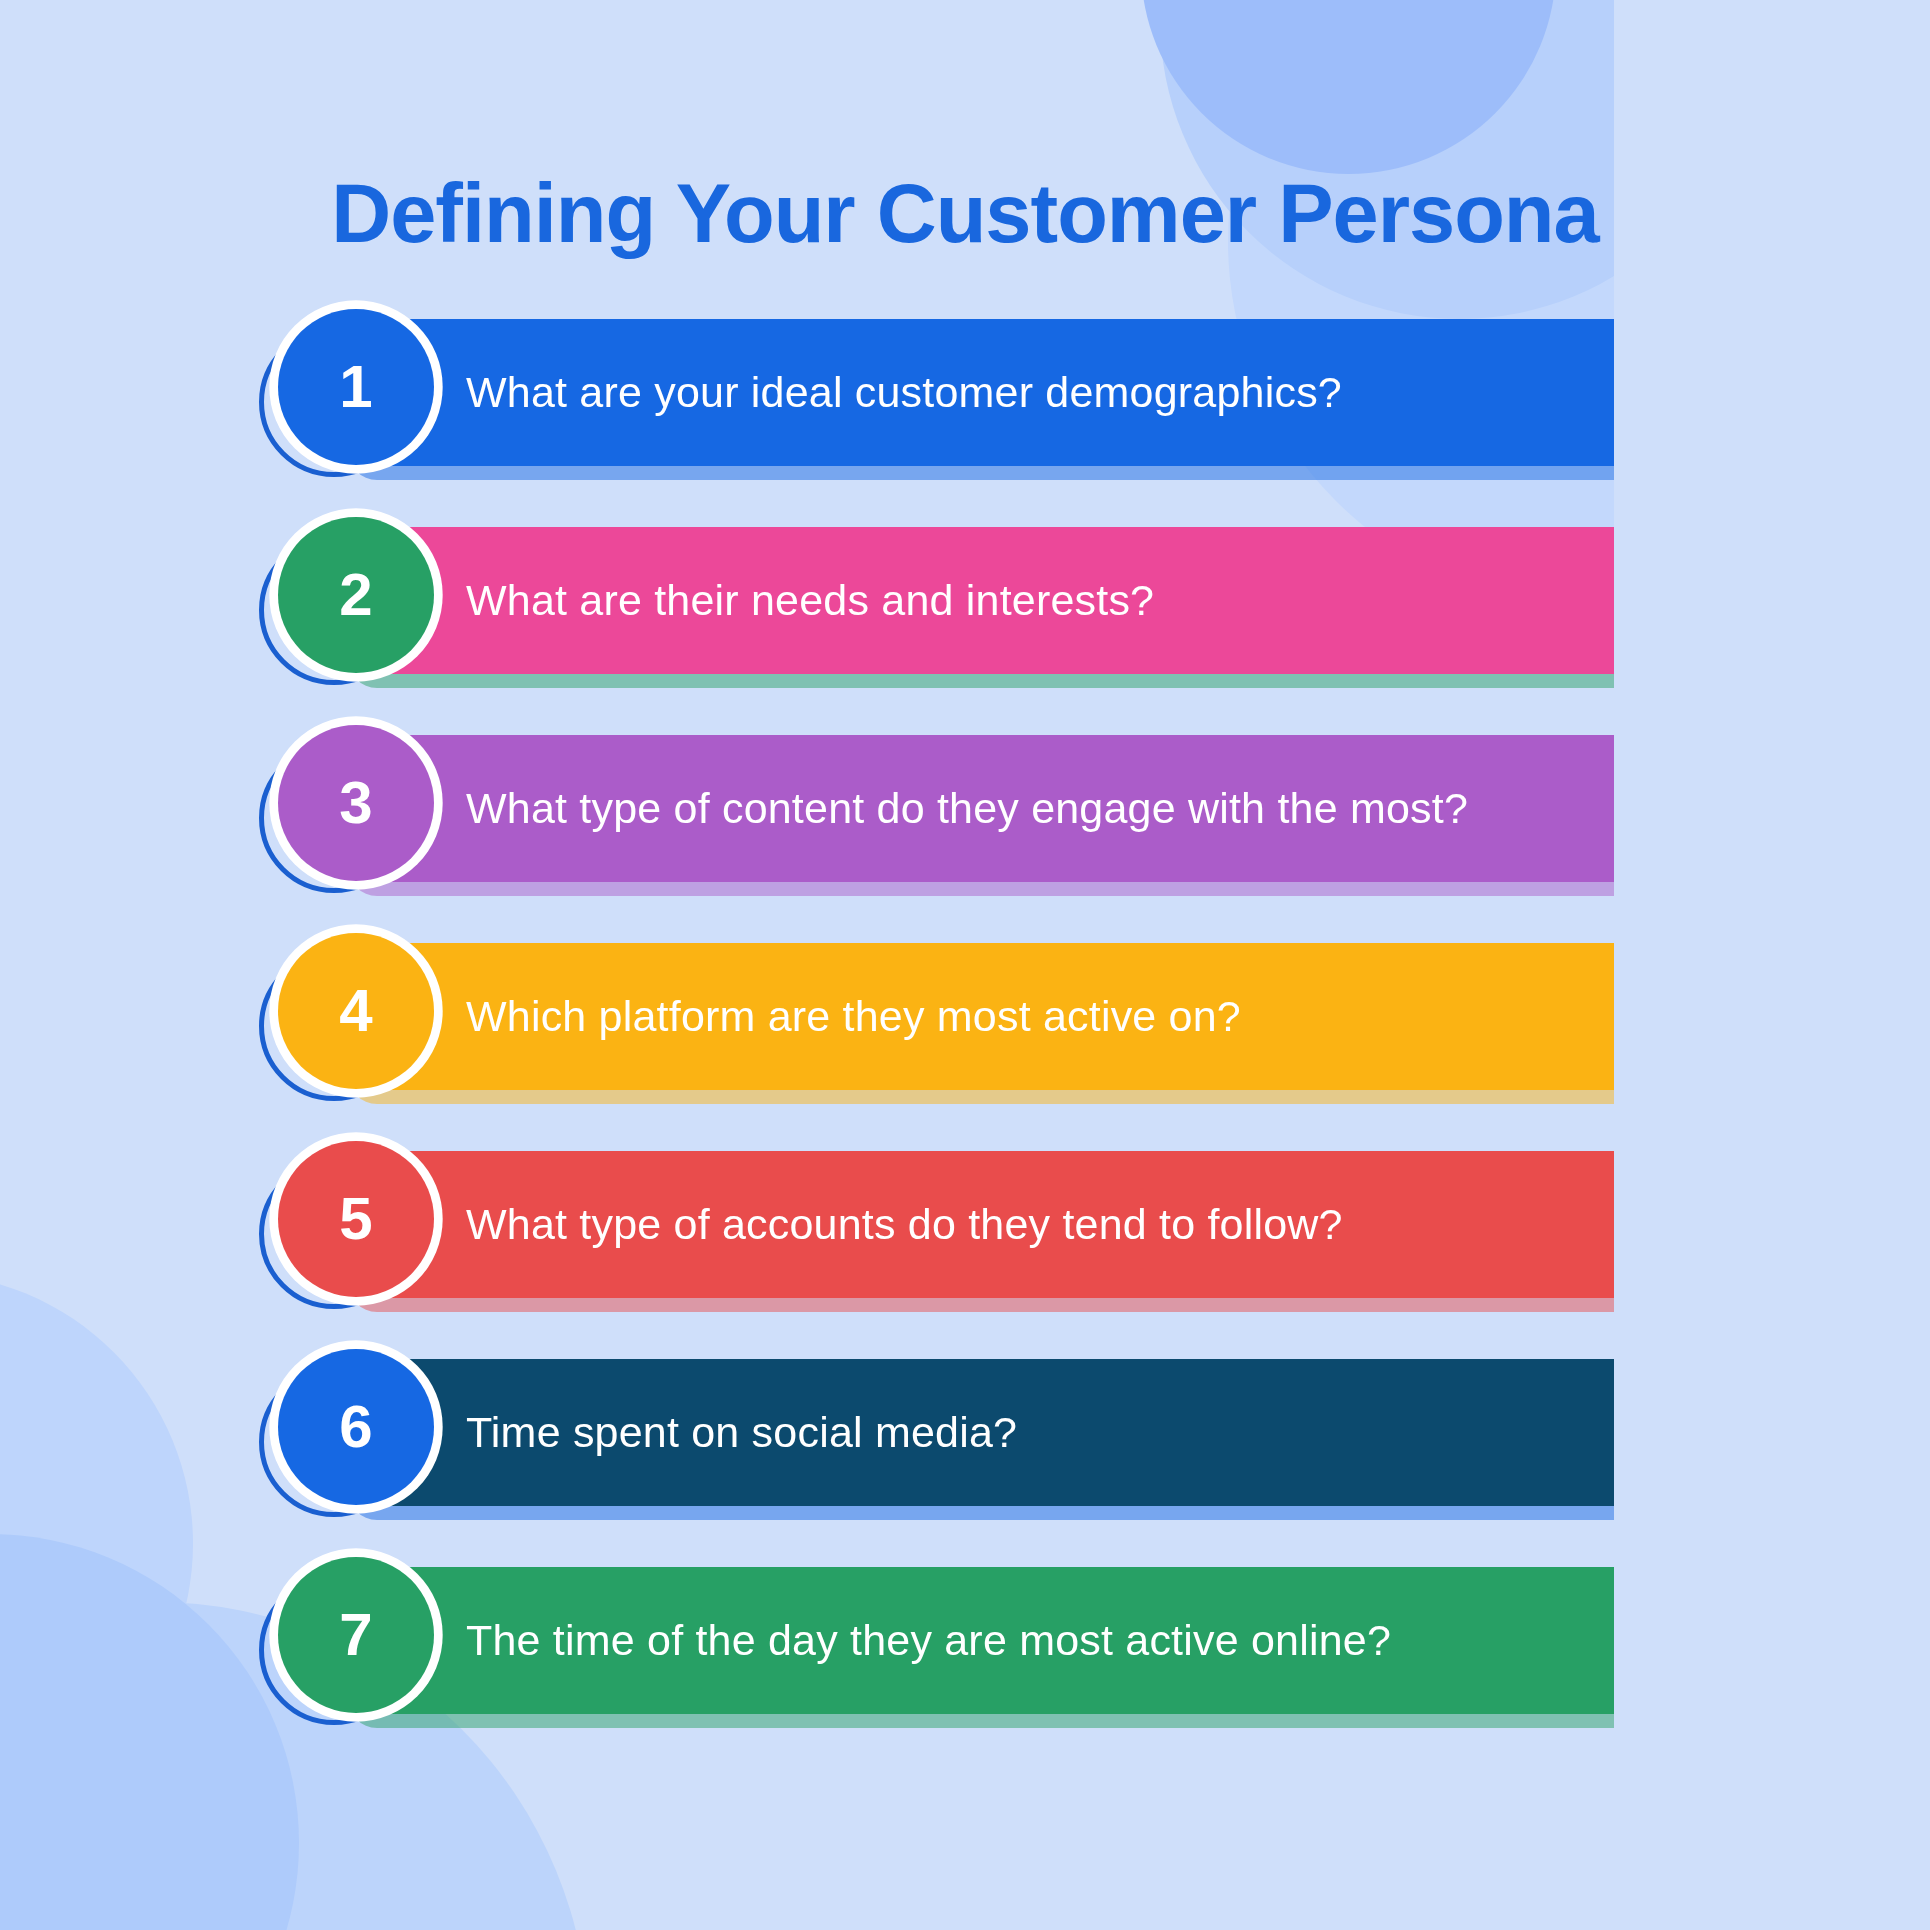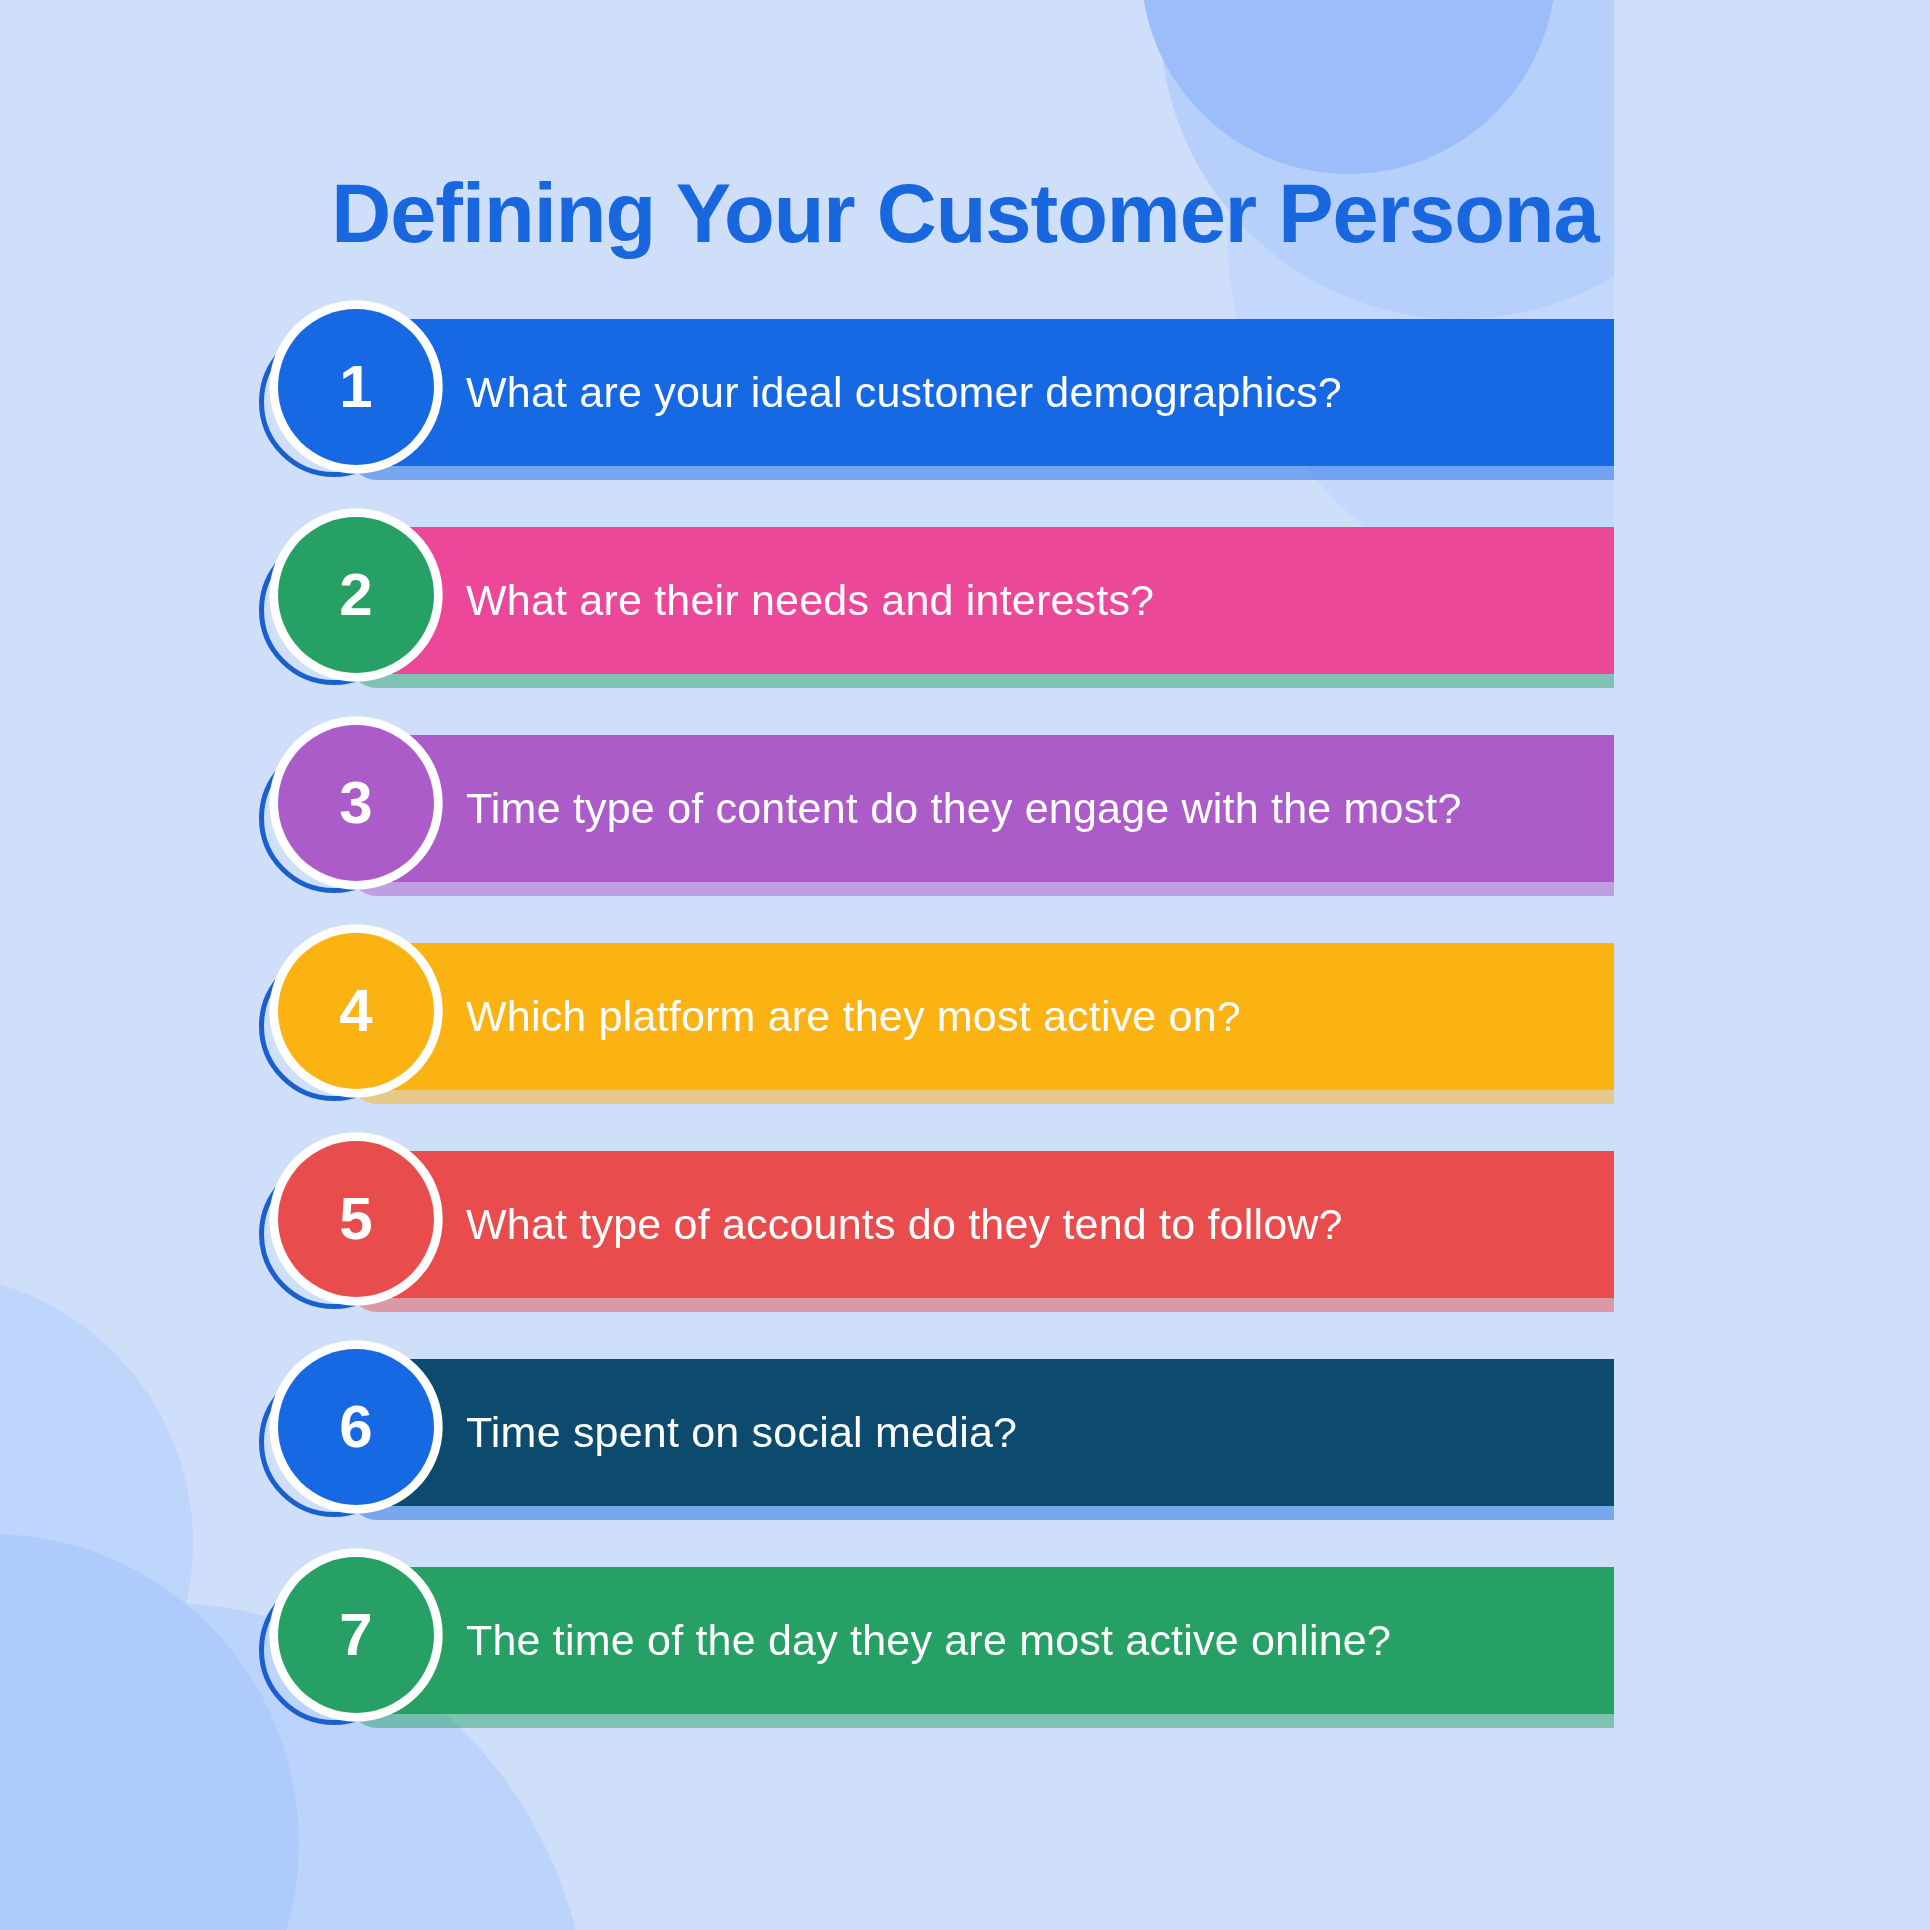--- a/index.html
+++ b/index.html
@@ -191,21 +191,21 @@
           <span class="bar-label">What are their needs and interests?</span>
         </div>
         <div class="badge" style="background: rgb(39, 160, 101); box-shadow: rgb(255, 255, 255) 0px 0px 0px 8.7px;">
           <span class="badge-num">2</span>
         </div>
       </div>
       <div class="row">
         <div class="bar-shadow" style="background: rgb(171, 92, 201);"></div>
         <div class="badge-outline" style="border-color: rgb(26, 95, 208);"></div>
         <div class="bar" style="background: rgb(171, 92, 201);">
-          <span class="bar-label">Time type of content do they engage with the most?</span>
+          <span class="bar-label">What type of content do they engage with the most?</span>
         </div>
         <div class="badge" style="background: rgb(171, 92, 201); box-shadow: rgb(255, 255, 255) 0px 0px 0px 8.7px;">
           <span class="badge-num">3</span>
         </div>
       </div>
       <div class="row">
         <div class="bar-shadow" style="background: rgb(251, 179, 19);"></div>
         <div class="badge-outline" style="border-color: rgb(26, 95, 208);"></div>
         <div class="bar" style="background: rgb(251, 179, 19);">
           <span class="bar-label">Which platform are they most active on?</span>

